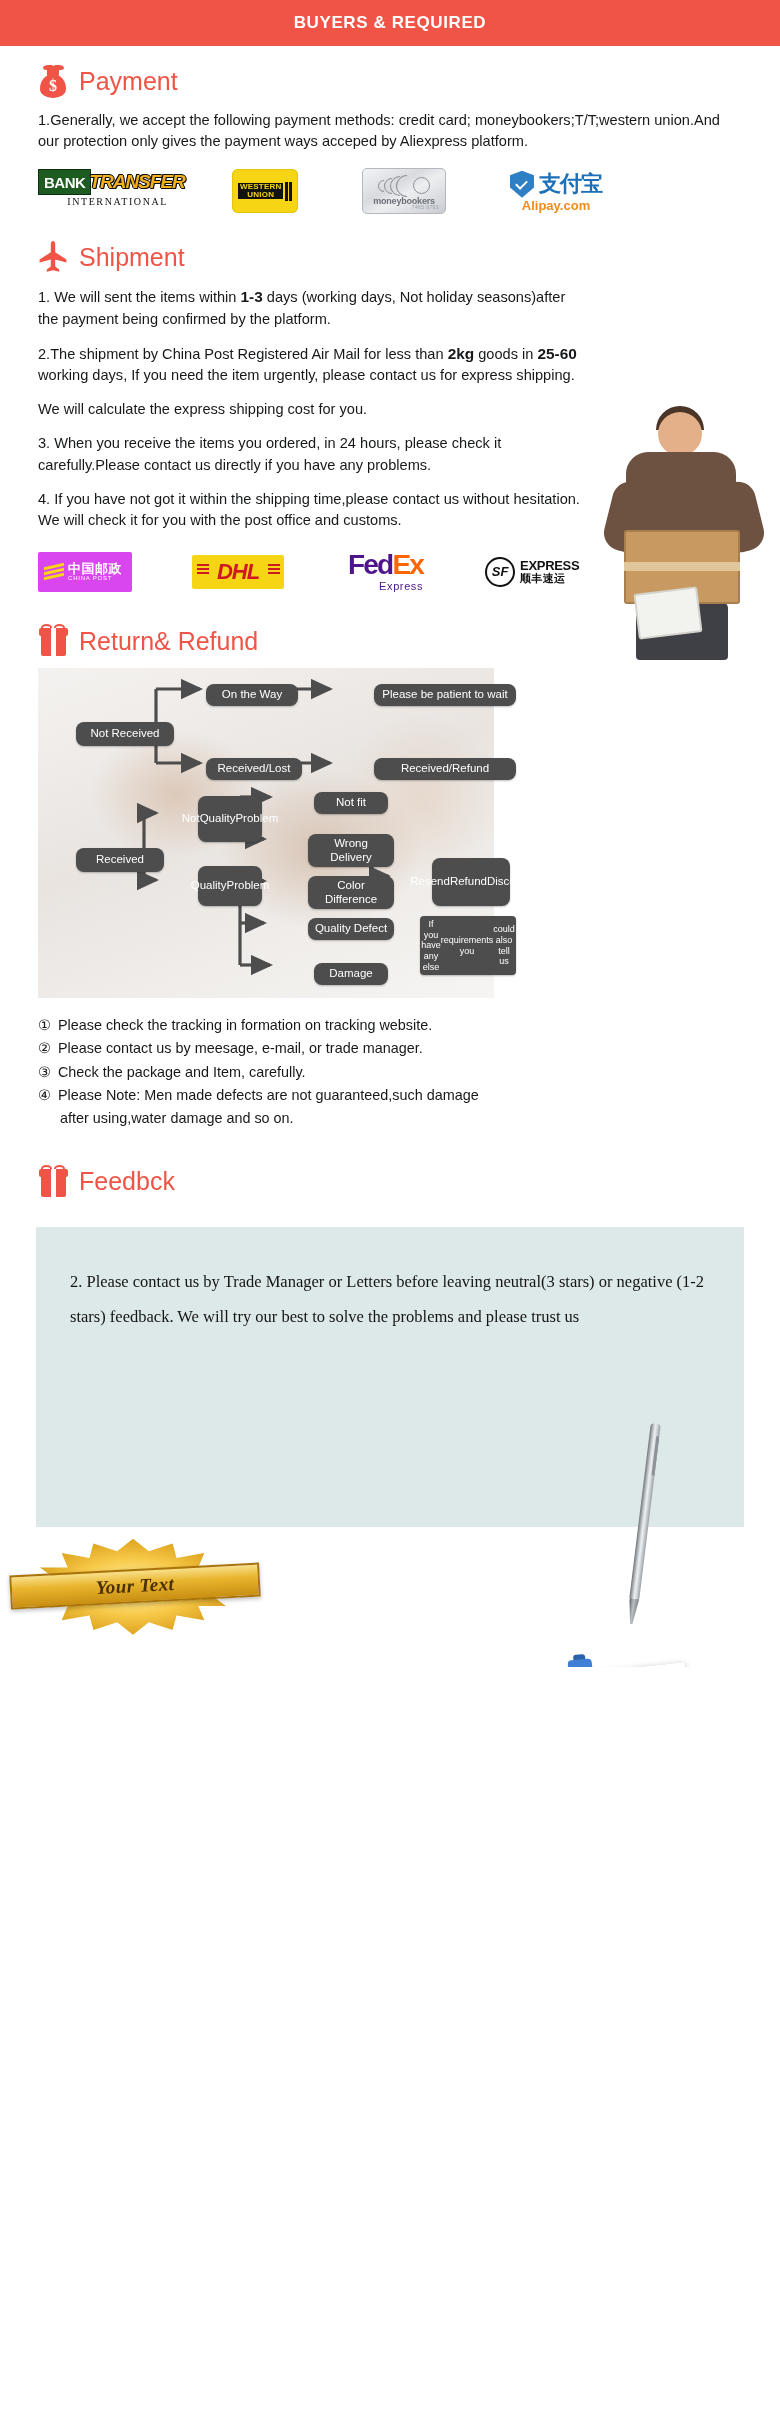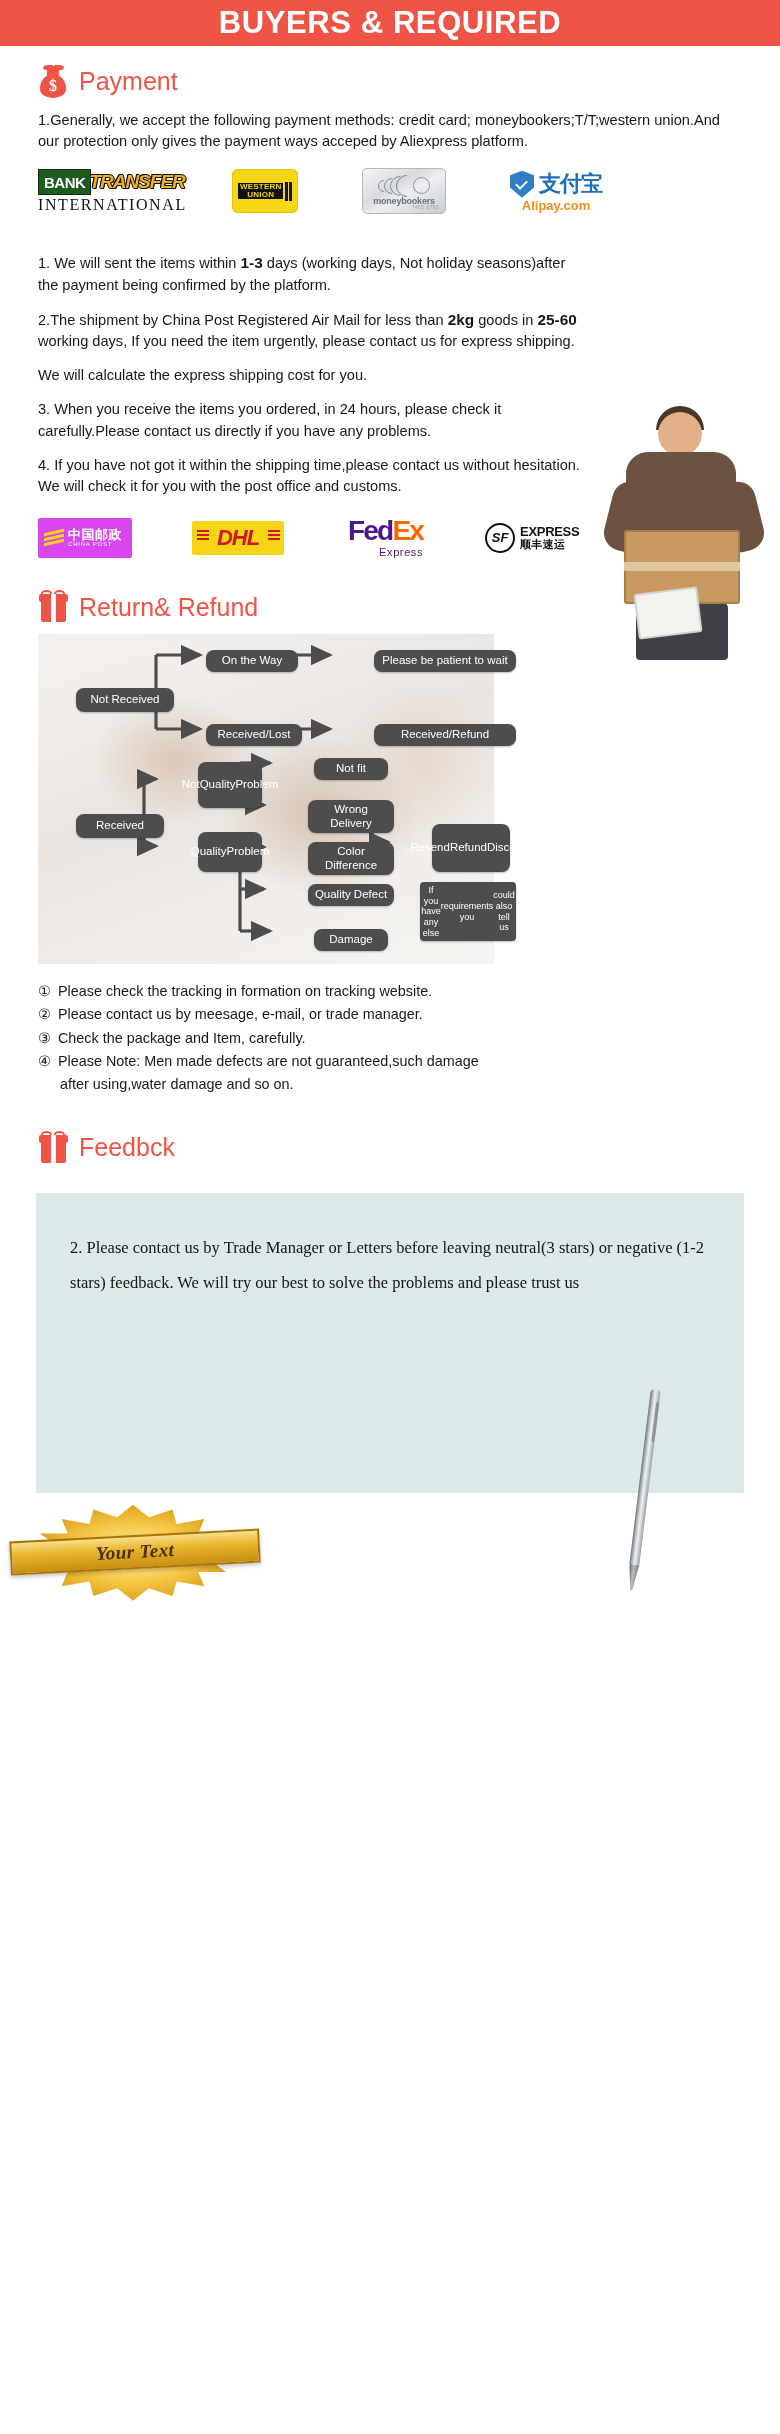--- a/index.html
+++ b/index.html
@@ -16,21 +16,21 @@
   .header-band {
     width: 100%;
     height: 46px;
     background: #ef5446;
     display: flex;
     align-items: center;
     justify-content: center;
   }
   .header-band .title {
     color: #ffffff;
-    font-size: 31px;
+    font-size: 17px;
     font-weight: bold;
     letter-spacing: 0.6px;
   }
 
   
   .sec-head {
     display: flex;
     align-items: center;
     gap: 11px;
     padding: 0 0 0 38px;
@@ -117,21 +117,21 @@
     padding:0 5px; display:flex; align-items:center; letter-spacing:-0.5px;
     border:1.5px solid #0d2f0f;
   }
   .lg-bank .bt-transfer {
     color:#f2b01e; font-size:19px; font-weight:bold; font-style:italic;
     display:flex; align-items:center; letter-spacing:-1px; margin-left:-2px;
     text-shadow: -1px 0 #111, 0 1px #111, 1px 0 #111, 0 -1px #111, 1px 1px #111, -1px -1px #111;
     font-family:"Liberation Sans", sans-serif;
   }
   .lg-bank .bt-intl {
-    text-align:right; font-size:16px; letter-spacing:1.6px; color:#111;
+    text-align:right; font-size:10px; letter-spacing:1.6px; color:#111;
     font-family:"Liberation Serif", serif; padding-right:2px; margin-top:1px;
   }
 
   
   .lg-wu {
     width: 66px; height: 44px; background:#f5d514; border-radius:6px;
     display:flex; align-items:center; justify-content:center; gap:2px;
     box-shadow: inset 0 0 0 1px #e5c50c;
   }
   .lg-wu .wu-text { line-height:1.02; }
@@ -450,20 +450,28 @@
     <div class="lg-alipay">
       <div class="ap-row">
         <div class="ap-shield"></div>
         <div class="ap-cn">支付宝</div>
       </div>
       <div class="ap-com">Alipay.com</div>
     </div>
   </div>
 
   <div style="height:26px" class="spacer"></div>
+  <div class="sec-head">
+    <div class="ico ico-plane">
+      <svg width="30" height="34" viewBox="0 0 30 34">
+        <path d="M15 1 C16.4 1 17.2 2.6 17.2 4.4 L17.2 12.2 L28.4 19.6 L28.4 22.6 L17.2 19.4 L17.2 26.6 L21.2 29.6 L21.2 31.8 L15 30.2 L8.8 31.8 L8.8 29.6 L12.8 26.6 L12.8 19.4 L1.6 22.6 L1.6 19.6 L12.8 12.2 L12.8 4.4 C12.8 2.6 13.6 1 15 1 Z" fill="#ef5446"></path>
+      </svg>
+    </div>
+    <div class="label">Shipment</div>
+  </div>
 
   <div style="height:12px" class="spacer"></div>
   <div class="body-txt" id="shipment-body" style="position:relative; z-index:2; padding-right:200px;">
   <p><span>1. We will sent the items within </span><span class="bold-num">1-3</span><span> days (working days, Not holiday seasons)after the payment being confirmed by the platform.</span></p>
       <p><span>2.The shipment by China Post Registered Air Mail for less than  </span><span class="bold-num">2kg</span><span> goods in </span><span class="bold-num">25-60</span><span> working days, If  you need the item urgently, please contact us for express shipping.</span></p>
       <p><span>We will calculate the express shipping cost for you.</span></p>
       <p><span>3. When you receive the items you ordered, in 24 hours, please check  it carefully.Please contact us directly if you have any problems.</span></p>
       <p><span>4. If you have not got it within the shipping time,please contact us without hesitation. We will check it for you with the post office and customs.</span></p>
     </div>
 

